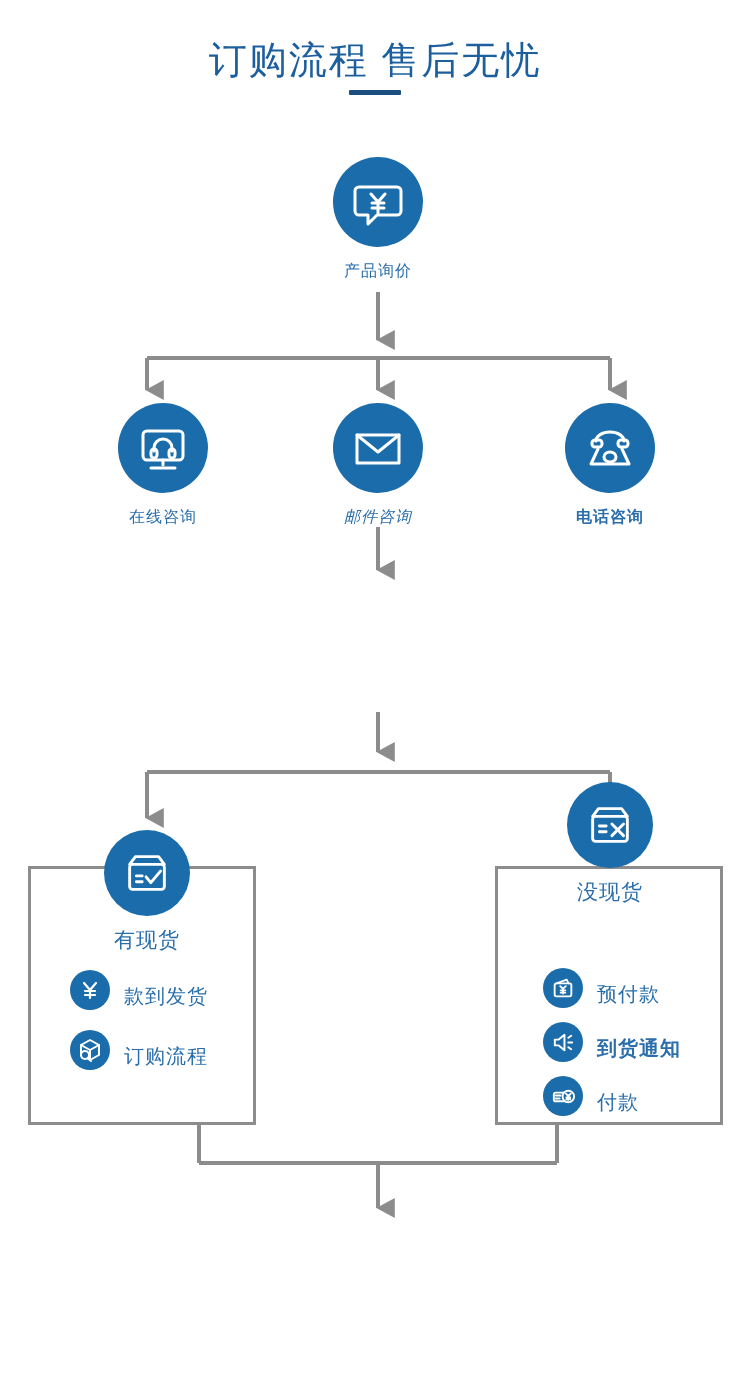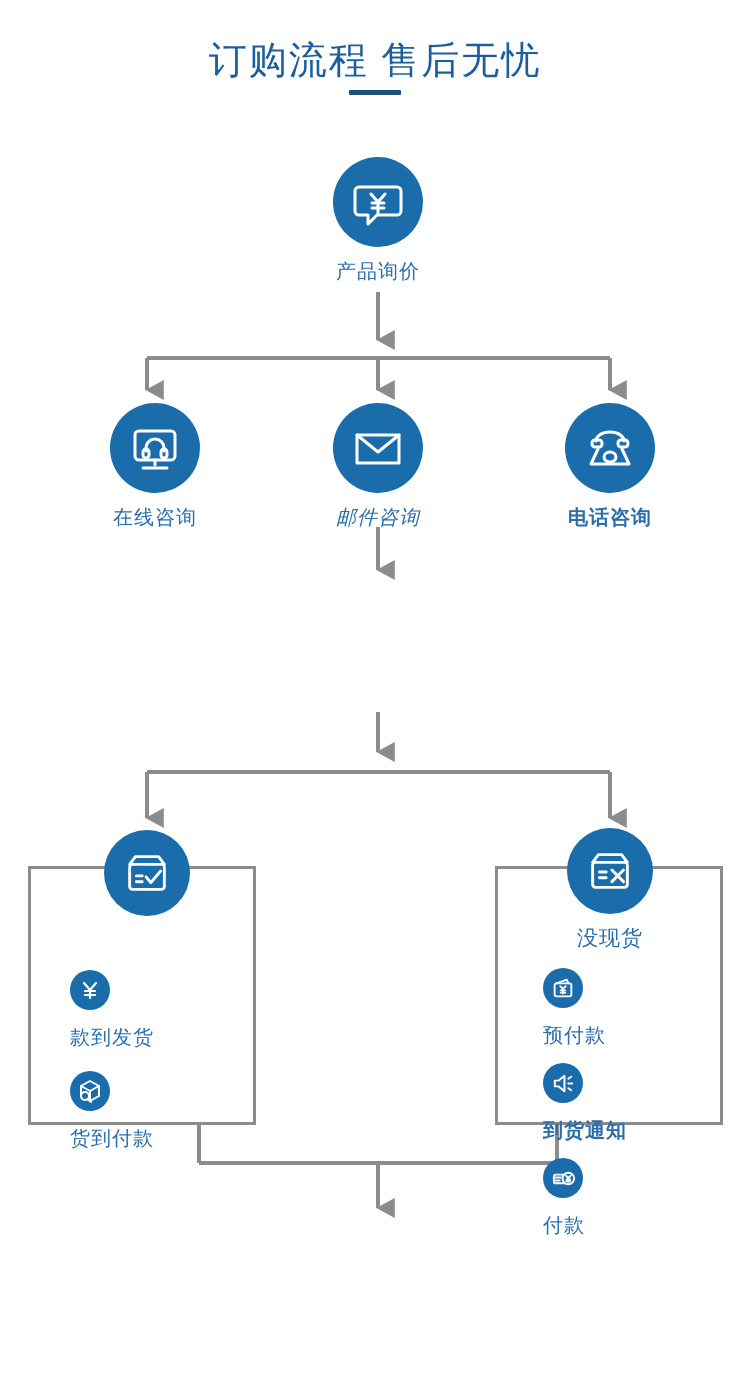--- a/index.html
+++ b/index.html
@@ -59,21 +59,21 @@
     background: #1a6cab;
     margin: 0 auto;
     display: flex;
     align-items: center;
     justify-content: center;
     box-sizing: border-box;
   }
   .circle svg { display: block; }
   .node-label {
     margin-top: 11px;
-    font-size: 20px;
+    font-size: 16px;
     color: #2a6eab;
     letter-spacing: 1px;
     line-height: 26px;
     white-space: nowrap;
   }
 
   
   .stock-box {
     position: absolute;
     border: 3px solid #8c8c8c;
@@ -93,24 +93,23 @@
     letter-spacing: 1px;
     white-space: nowrap;
   }
   .sub-list {
     position: absolute;
     display: flex;
     flex-direction: column;
   }
   .sub-item {
     display: flex;
-    align-items: flex-start;
+    align-items: flex-end;
     gap: 14px;
     margin-bottom: 20px;
-    flex-direction: column;
   }
   .sub-icon {
     width: 40px;
     height: 40px;
     border-radius: 50%;
     background: #1a6cab;
     display: flex;
     align-items: center;
     justify-content: center;
     flex: 0 0 auto;
@@ -174,21 +173,21 @@
   <div class="node" style="left:298px; top:157px;">
     <div class="circle">
       <svg width="56" height="56" viewBox="0 0 56 56" fill="none" stroke="#ffffff" stroke-width="3" stroke-linecap="round" stroke-linejoin="round">
         <path d="M9 13 h38 a4 4 0 0 1 4 4 v20 a4 4 0 0 1 -4 4 h-20 l-9 9 v-9 h-9 a4 4 0 0 1 -4 -4 v-20 a4 4 0 0 1 4 -4 z"></path>
         <path d="M21 20 L28 28 L35 20 M28 28 v11 M22 29 h12 M22 34 h12"></path>
       </svg>
     </div>
     <div class="node-label">产品询价</div>
   </div>
 
-  <div class="node" style="left:75px; top:403px;">
+  <div class="node" style="left:83px; top:403px;">
     <div class="circle">
       <svg width="56" height="56" viewBox="0 0 56 56" fill="none" stroke="#ffffff" stroke-width="3" stroke-linecap="round" stroke-linejoin="round">
         <rect x="8" y="11" width="40" height="29" rx="4"></rect>
         <path d="M28 45 v-5"></path>
         <path d="M16 48 h24"></path>
         <path d="M19 31 v-3 a9 9 0 0 1 18 0 v3"></path>
         <rect x="16" y="29" width="6" height="9" rx="3"></rect>
         <rect x="34" y="29" width="6" height="9" rx="3"></rect>
       </svg>
     </div>
@@ -223,47 +222,48 @@
 
   <div class="stock-node" style="left:67px; top:830px;">
     <div class="circle">
       <svg width="54" height="54" viewBox="0 0 56 56" fill="none" stroke="#ffffff" stroke-width="3" stroke-linecap="round" stroke-linejoin="round">
         <path d="M10 19 L16 11 h24 l6 8"></path>
         <rect x="10" y="19" width="36" height="26" rx="3"></rect>
         <path d="M17 31 h6 M17 37 h6"></path>
         <path d="M27 32 L32 38 L42 26"></path>
       </svg>
     </div>
+    <div class="stock-label">有现货</div>
   </div>
 
   <div class="sub-list" style="left:70px; top:970px;">
     <div class="sub-item">
       <span class="sub-icon">
         <svg width="26" height="26" viewBox="0 0 26 26" fill="none" stroke="#ffffff" stroke-width="2.2" stroke-linecap="round" stroke-linejoin="round">
           <path d="M7 6 L13 13 L19 6 M13 13 v8 M8 14 h10 M8 18 h10"></path>
         </svg>
       </span>
       <span class="sub-text">款到发货</span>
     </div>
     <div class="sub-item">
       <span class="sub-icon">
         <svg width="28" height="28" viewBox="0 0 28 28" fill="none" stroke="#ffffff" stroke-width="2" stroke-linecap="round" stroke-linejoin="round">
           <path d="M14 4 L23 9 v10 L14 24 L5 19 V9 Z"></path>
           <path d="M5 9 L14 14 L23 9 M14 14 v10"></path>
           <circle cx="9" cy="19" r="4" fill="#1a6cab"></circle>
           <path d="M12 22 L15 25"></path>
         </svg>
       </span>
-      <span class="sub-text">货到付款</span>
+      <span class="sub-text">订购流程</span>
     </div>
   </div>
 
   <div class="stock-box" style="left:495px; top:866px; width:228px; height:259px;"></div>
 
-  <div class="stock-node" style="left:530px; top:828px;">
+  <div class="stock-node" style="left:530px; top:782px;">
     <div class="circle">
       <svg width="54" height="54" viewBox="0 0 56 56" fill="none" stroke="#ffffff" stroke-width="3" stroke-linecap="round" stroke-linejoin="round">
         <path d="M10 19 L16 11 h24 l6 8"></path>
         <rect x="10" y="19" width="36" height="26" rx="3"></rect>
         <path d="M17 29 h7 M17 35 h7"></path>
         <path d="M30 27 L42 39 M42 27 L30 39"></path>
       </svg>
     </div>
     <div class="stock-label">没现货</div>
   </div>

